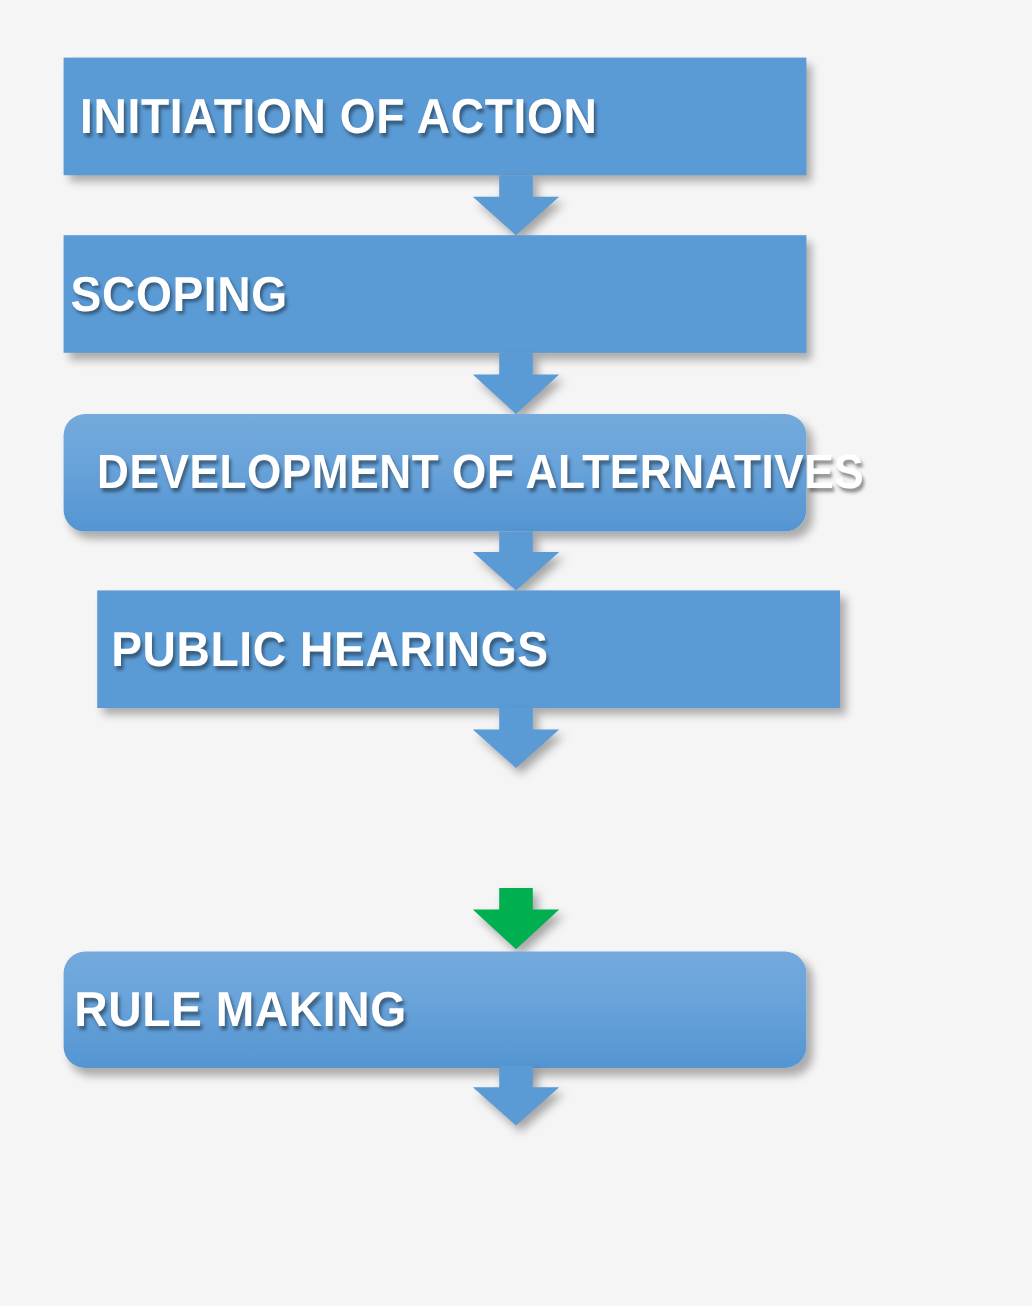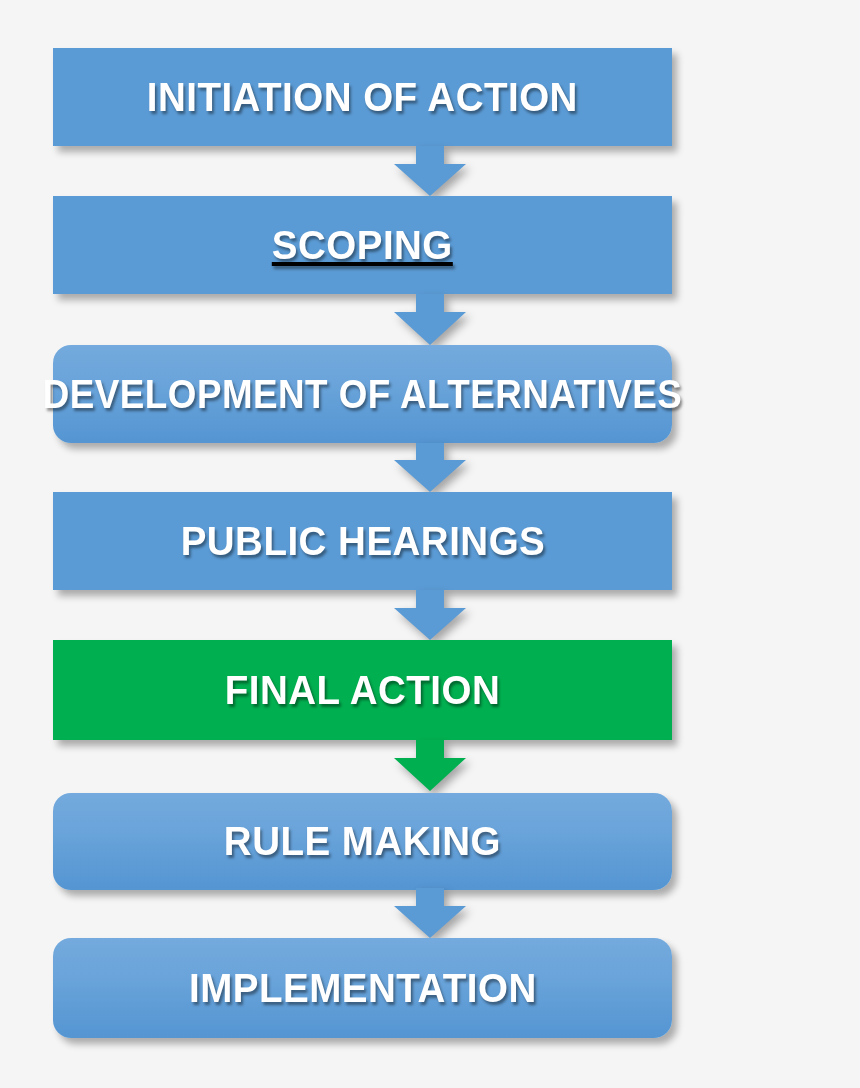--- a/index.html
+++ b/index.html
@@ -21,21 +21,20 @@
     background: #f5f5f5;
   }
 
   
   .step {
     position: absolute;
     left: 53px;
     width: 619px;
     display: flex;
     align-items: center;
-    justify-content: center;
     box-sizing: border-box;
     box-shadow: 5px 6px 7px rgba(0, 0, 0, 0.30);
   }
 
   .step.blue-flat {
     background: #5b9bd5;
   }
 
   .step.blue-grad {
     background: linear-gradient(to bottom, #74aadd 0%, #6aa4da 38%, #5495d2 100%);
@@ -88,67 +87,61 @@
   <div class="step blue-flat" style="top:48px; height:98px;">
     <span class="step-label">INITIATION OF ACTION</span>
   </div>
 
   <div class="arrow" style="top:146px; height:50px;">
     <svg viewBox="0 0 72 50" preserveAspectRatio="none" aria-hidden="true">
       <polygon class="arrow-shape" points="22,0 50,0 50,18 72,18 36,50 0,18 22,18" fill="#5b9bd5"></polygon>
     </svg>
   </div>
 
-  <div class="step blue-flat" style="top:196px; height:98px;text-decoration:underline;">
+  <div class="step blue-flat" style="top:196px; height:98px;">
     <span class="step-label">SCOPING</span>
   </div>
 
   <div class="arrow" style="top:294px; height:51px;">
     <svg viewBox="0 0 72 51" preserveAspectRatio="none" aria-hidden="true">
       <polygon class="arrow-shape" points="22,0 50,0 50,18 72,18 36,51 0,18 22,18" fill="#5b9bd5"></polygon>
     </svg>
   </div>
 
   <div class="step blue-grad" style="top:345px; height:98px;">
     <span class="step-label long">DEVELOPMENT OF ALTERNATIVES</span>
   </div>
 
   <div class="arrow" style="top:443px; height:49px;">
     <svg viewBox="0 0 72 49" preserveAspectRatio="none" aria-hidden="true">
       <polygon class="arrow-shape" points="22,0 50,0 50,17 72,17 36,49 0,17 22,17" fill="#5b9bd5"></polygon>
     </svg>
   </div>
 
-  <div class="step blue-flat" style="top:492px; height:98px;">
+  <div class="step blue-flat" style="top:492px; height:98px;margin-left:28px;">
     <span class="step-label">PUBLIC HEARINGS</span>
   </div>
 
   <div class="arrow" style="top:590px; height:50px;">
     <svg viewBox="0 0 72 50" preserveAspectRatio="none" aria-hidden="true">
       <polygon class="arrow-shape" points="22,0 50,0 50,18 72,18 36,50 0,18 22,18" fill="#5b9bd5"></polygon>
     </svg>
   </div>
 
-  <div class="step green" style="top:640px; height:100px;">
-    <span class="step-label">FINAL ACTION</span>
-  </div>
 
   <div class="arrow" style="top:740px; height:51px;">
     <svg viewBox="0 0 72 51" preserveAspectRatio="none" aria-hidden="true">
       <polygon class="arrow-shape" points="22,0 50,0 50,18 72,18 36,51 0,18 22,18" fill="#00b050"></polygon>
     </svg>
   </div>
 
   <div class="step blue-grad" style="top:793px; height:97px;">
     <span class="step-label">RULE MAKING</span>
   </div>
 
   <div class="arrow" style="top:888px; height:50px;">
     <svg viewBox="0 0 72 50" preserveAspectRatio="none" aria-hidden="true">
       <polygon class="arrow-shape" points="22,0 50,0 50,18 72,18 36,50 0,18 22,18" fill="#5b9bd5"></polygon>
     </svg>
   </div>
 
-  <div class="step blue-grad" style="top:938px; height:100px;">
-    <span class="step-label">IMPLEMENTATION</span>
-  </div>
 
 </div>
 
 </body></html>

